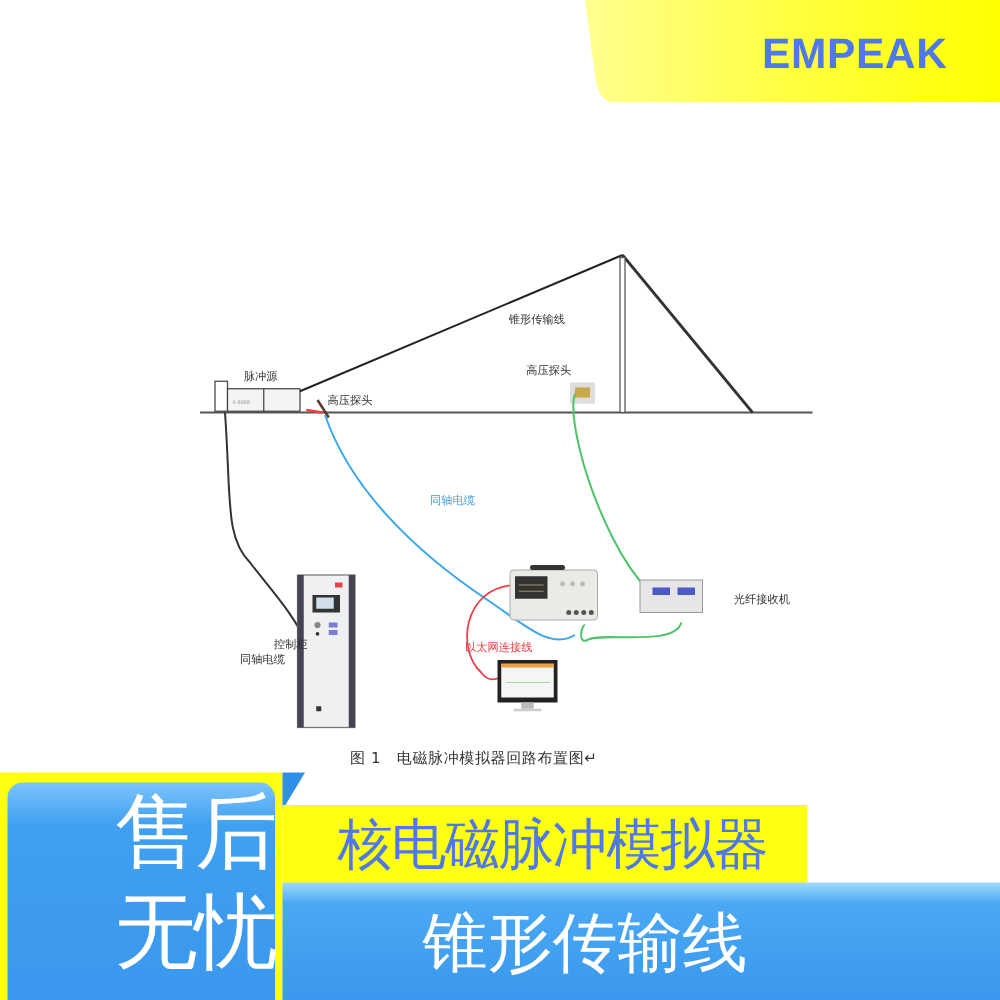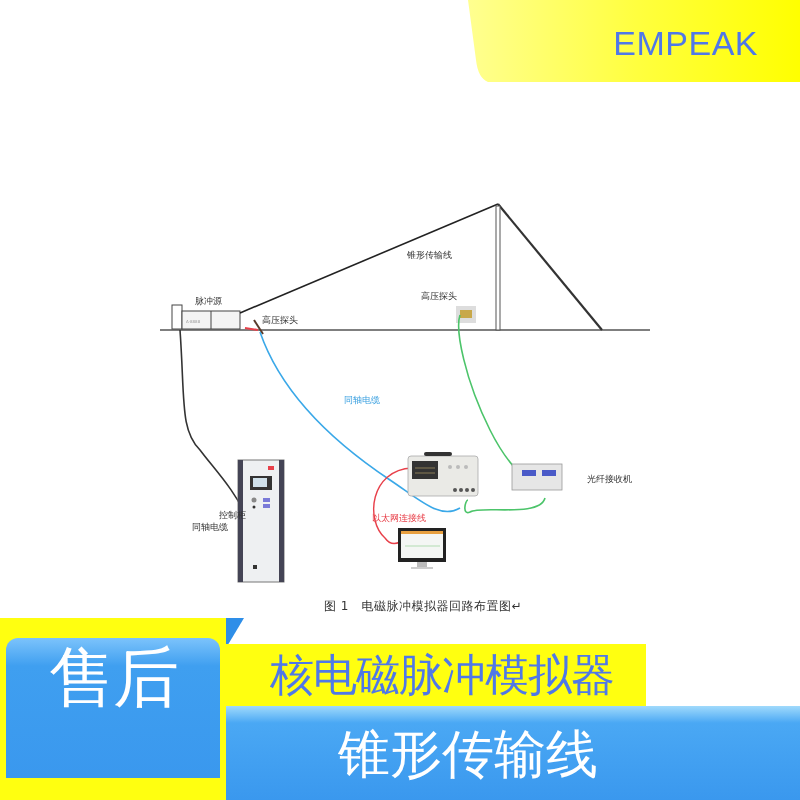--- a/index.html
+++ b/index.html
@@ -1,27 +1,27 @@
 <!DOCTYPE html>
 <html><head>
 <meta charset="utf-8">
 <style>
   html, body { margin: 0; padding: 0; }
   body { width: 800px; height: 800px; position: relative; overflow: hidden; background: #ffffff; font-family: "DejaVu Sans", sans-serif; }
-  .brand-banner { position: absolute; left: 460px; top: 0; width: 340px; height: 90px; }
+  .brand-banner { position: absolute; left: 460px; top: 0; width: 340px; height: 90px; font-weight: bold; }
   .brand-banner svg { position: absolute; left: 0; top: 0; }
   .brand-text { position: absolute; right: 42px; top: 24px; font-family: "Liberation Sans", sans-serif; font-size: 34px; color: #4f78e8; letter-spacing: 0.5px; }
   .diagram { position: absolute; left: 150px; top: 180px; width: 500px; height: 420px; }
   .diagram svg { position: absolute; left: 0; top: 0; }
   .lbl { position: absolute; font-size: 9px; color: #333; white-space: nowrap; }
   .lbl-blue { color: #3aa0e0; }
   .lbl-red { color: #e8404a; }
-  .caption { position: absolute; left: 280px; top: 598px; font-size: 12px; color: #333; white-space: nowrap; letter-spacing: 0.5px; margin-left: 44px; }
+  .caption { position: absolute; left: 280px; top: 598px; font-size: 12px; color: #333; white-space: nowrap; letter-spacing: 0.5px; }
   .badge-wrap { position: absolute; left: 0; top: 618px; width: 226px; height: 182px; background: #ffff10; }
-  .badge { position: absolute; left: 6px; top: 20px; width: 214px; height: 140px; border-radius: 12px 12px 0 0; background: linear-gradient(#7cc3fb, #3f9ff0 20%, #3a98ee); color: #fff; text-align: center; }
+  .badge { position: absolute; left: 6px; top: 8px; width: 214px; height: 174px; border-radius: 12px 12px 0 0; background: linear-gradient(#7cc3fb, #3f9ff0 20%, #3a98ee); color: #fff; text-align: right; }
   .badge-line { font-size: 66px; line-height: 80px; font-family: "DejaVu Sans", sans-serif; letter-spacing: -2px; }
   .corner-tri { position: absolute; left: 226px; top: 618px; width: 0; height: 0; border-left: 18px solid #2e8ee8; border-bottom: 30px solid transparent; }
   .title-bar { position: absolute; left: 226px; top: 644px; width: 420px; height: 78px; background: #ffff10; }
   .title-text { position: absolute; left: 44px; top: 2px; font-size: 44px; color: #4f78e8; white-space: nowrap; letter-spacing: -1px; }
   .sub-bar { position: absolute; left: 226px; top: 706px; width: 574px; height: 94px; background: linear-gradient(#a0dafc 0%, #4aa8f4 18%, #3a98ee 100%); }
   .sub-text { position: absolute; left: 112px; top: 14px; font-size: 52px; color: #ffffff; white-space: nowrap; letter-spacing: 0; }
 </style>
 </head>
 <body>
 
@@ -127,20 +127,21 @@
   <div class="lbl" style="left:42px; top:341px;">同轴电缆</div>
   <div class="lbl lbl-red" style="left:222px; top:332px;">以太网连接线</div>
   <div class="lbl" style="left:437px; top:293px;">光纤接收机</div>
 </div>
 
 <div class="caption">图 1　电磁脉冲模拟器回路布置图↵</div>
 
 <div class="badge-wrap">
   <div class="badge">
     <div class="badge-line">售后</div>
+    <div class="badge-line">无忧</div>
   </div>
 </div>
 <div class="corner-tri"></div>
 
 <div class="title-bar">
   <div class="title-text">核电磁脉冲模拟器</div>
 </div>
 <div class="sub-bar">
   <div class="sub-text">锥形传输线</div>
 </div>

